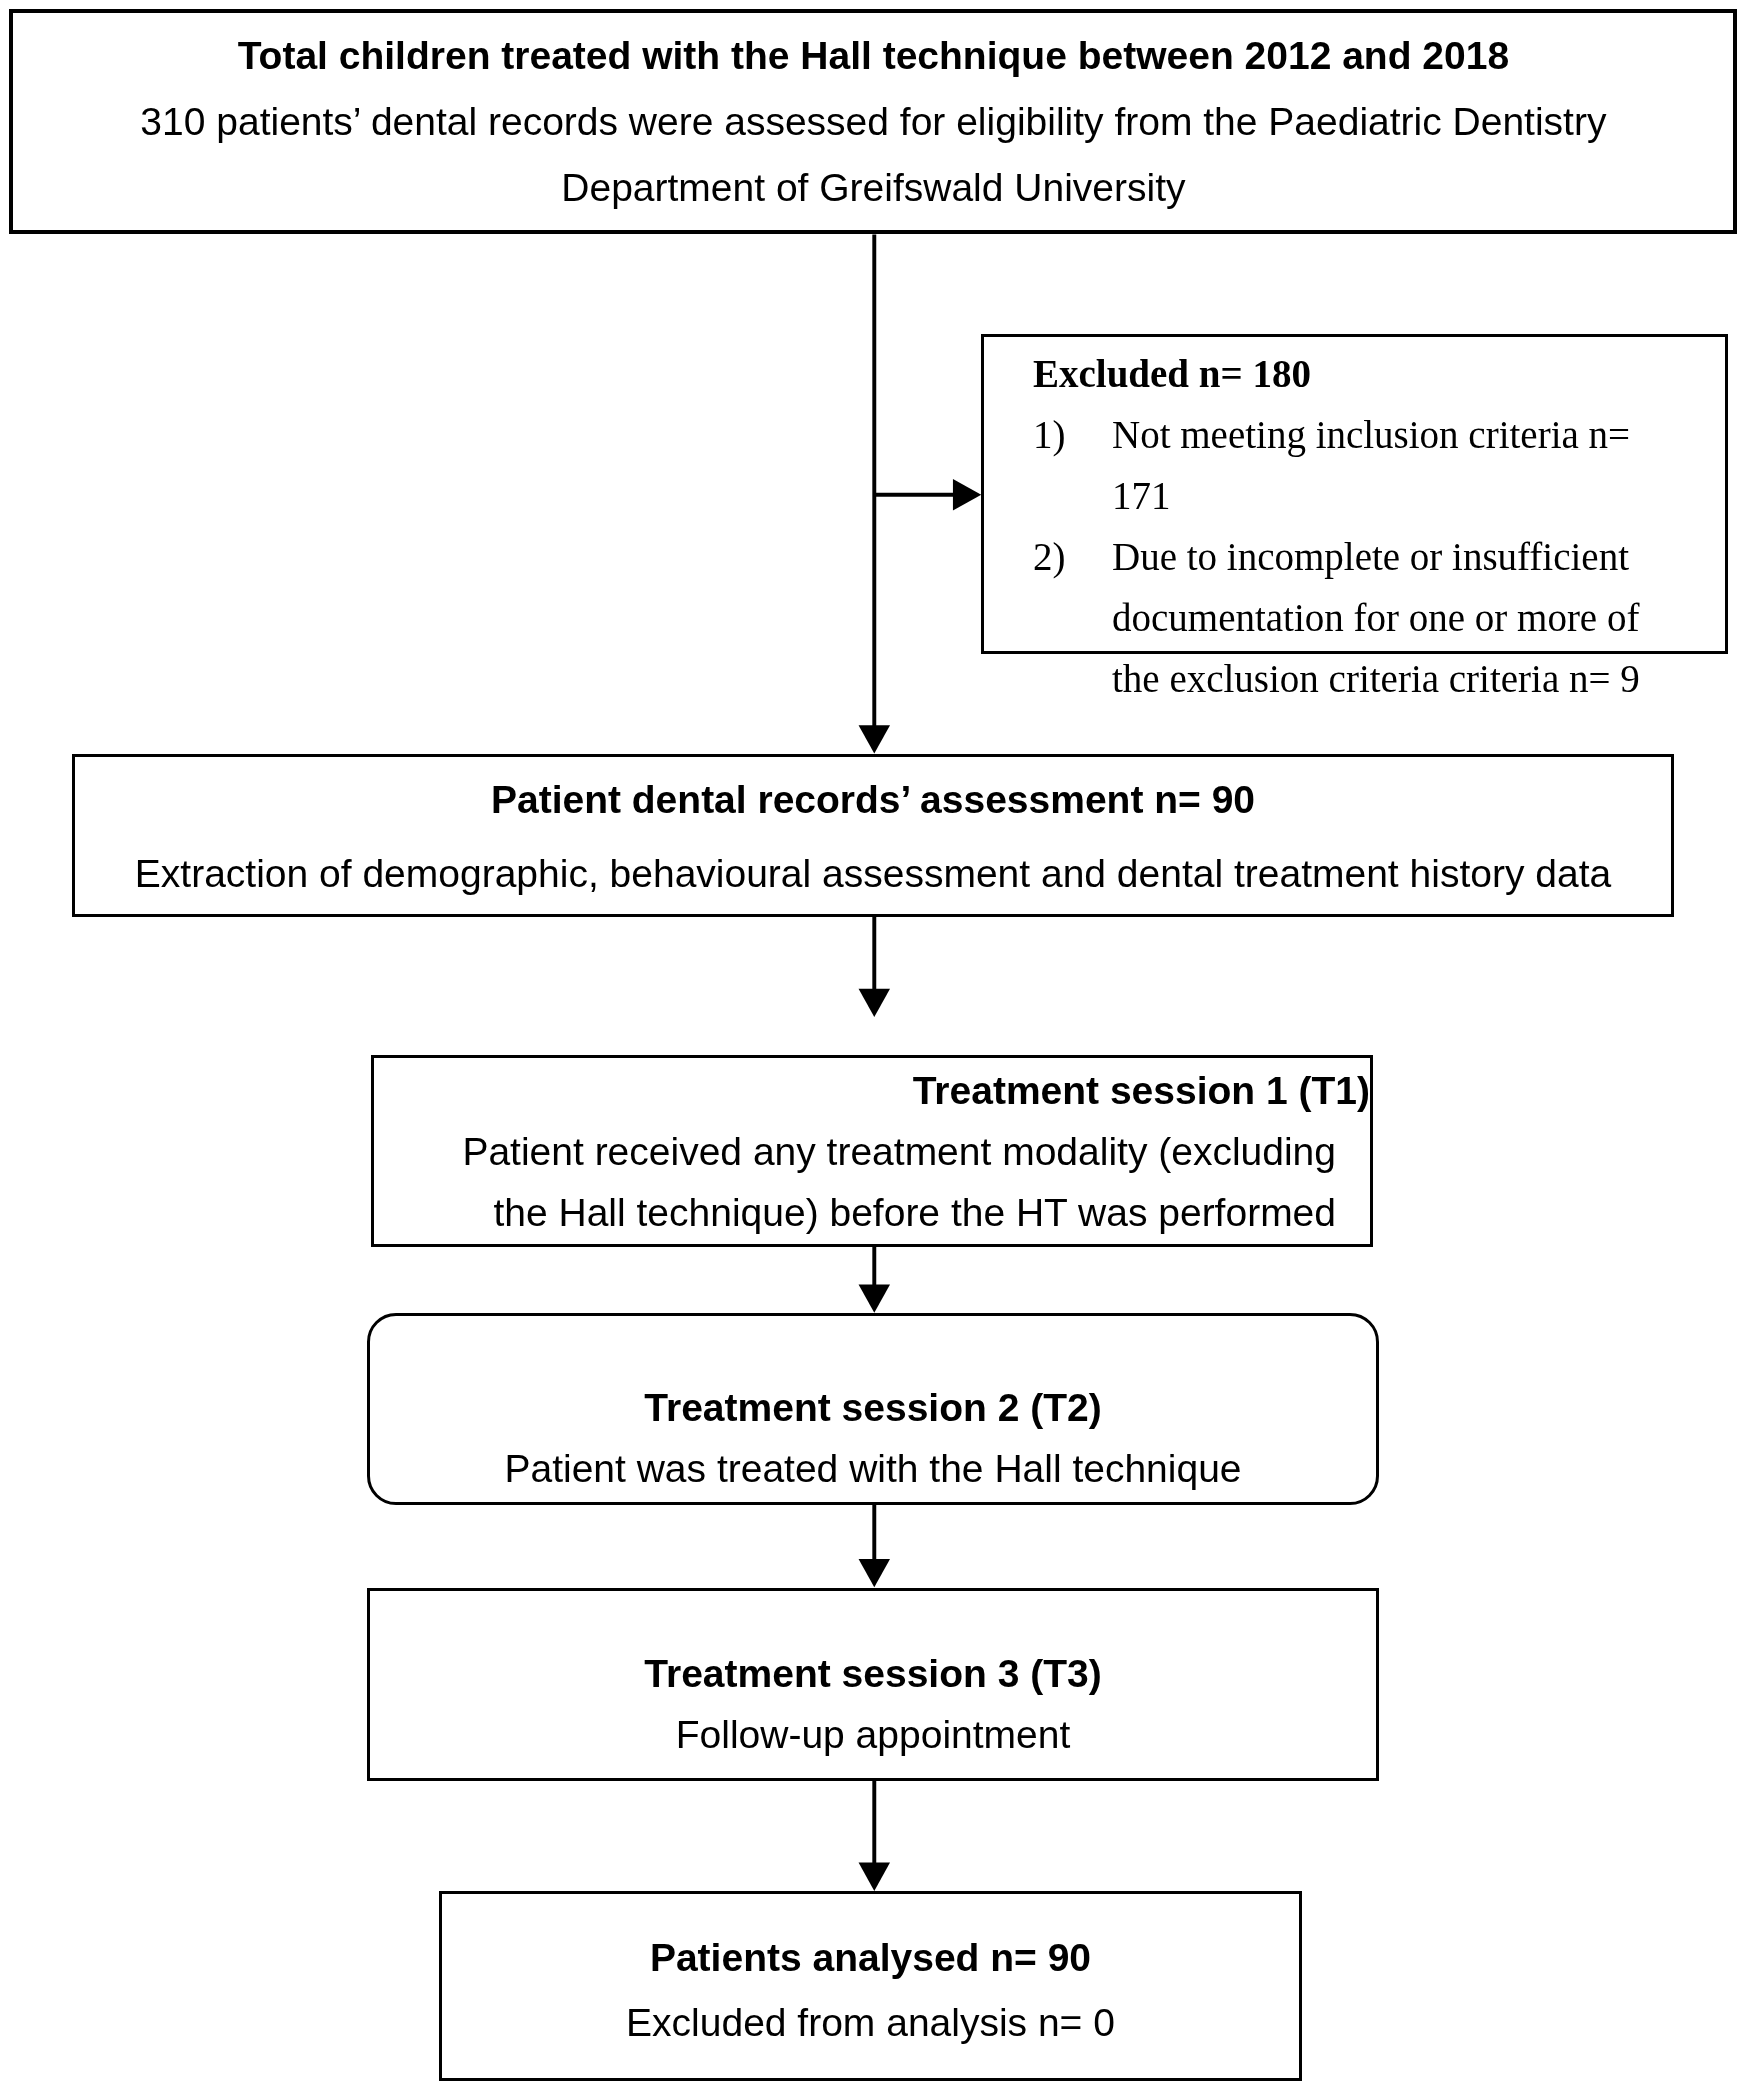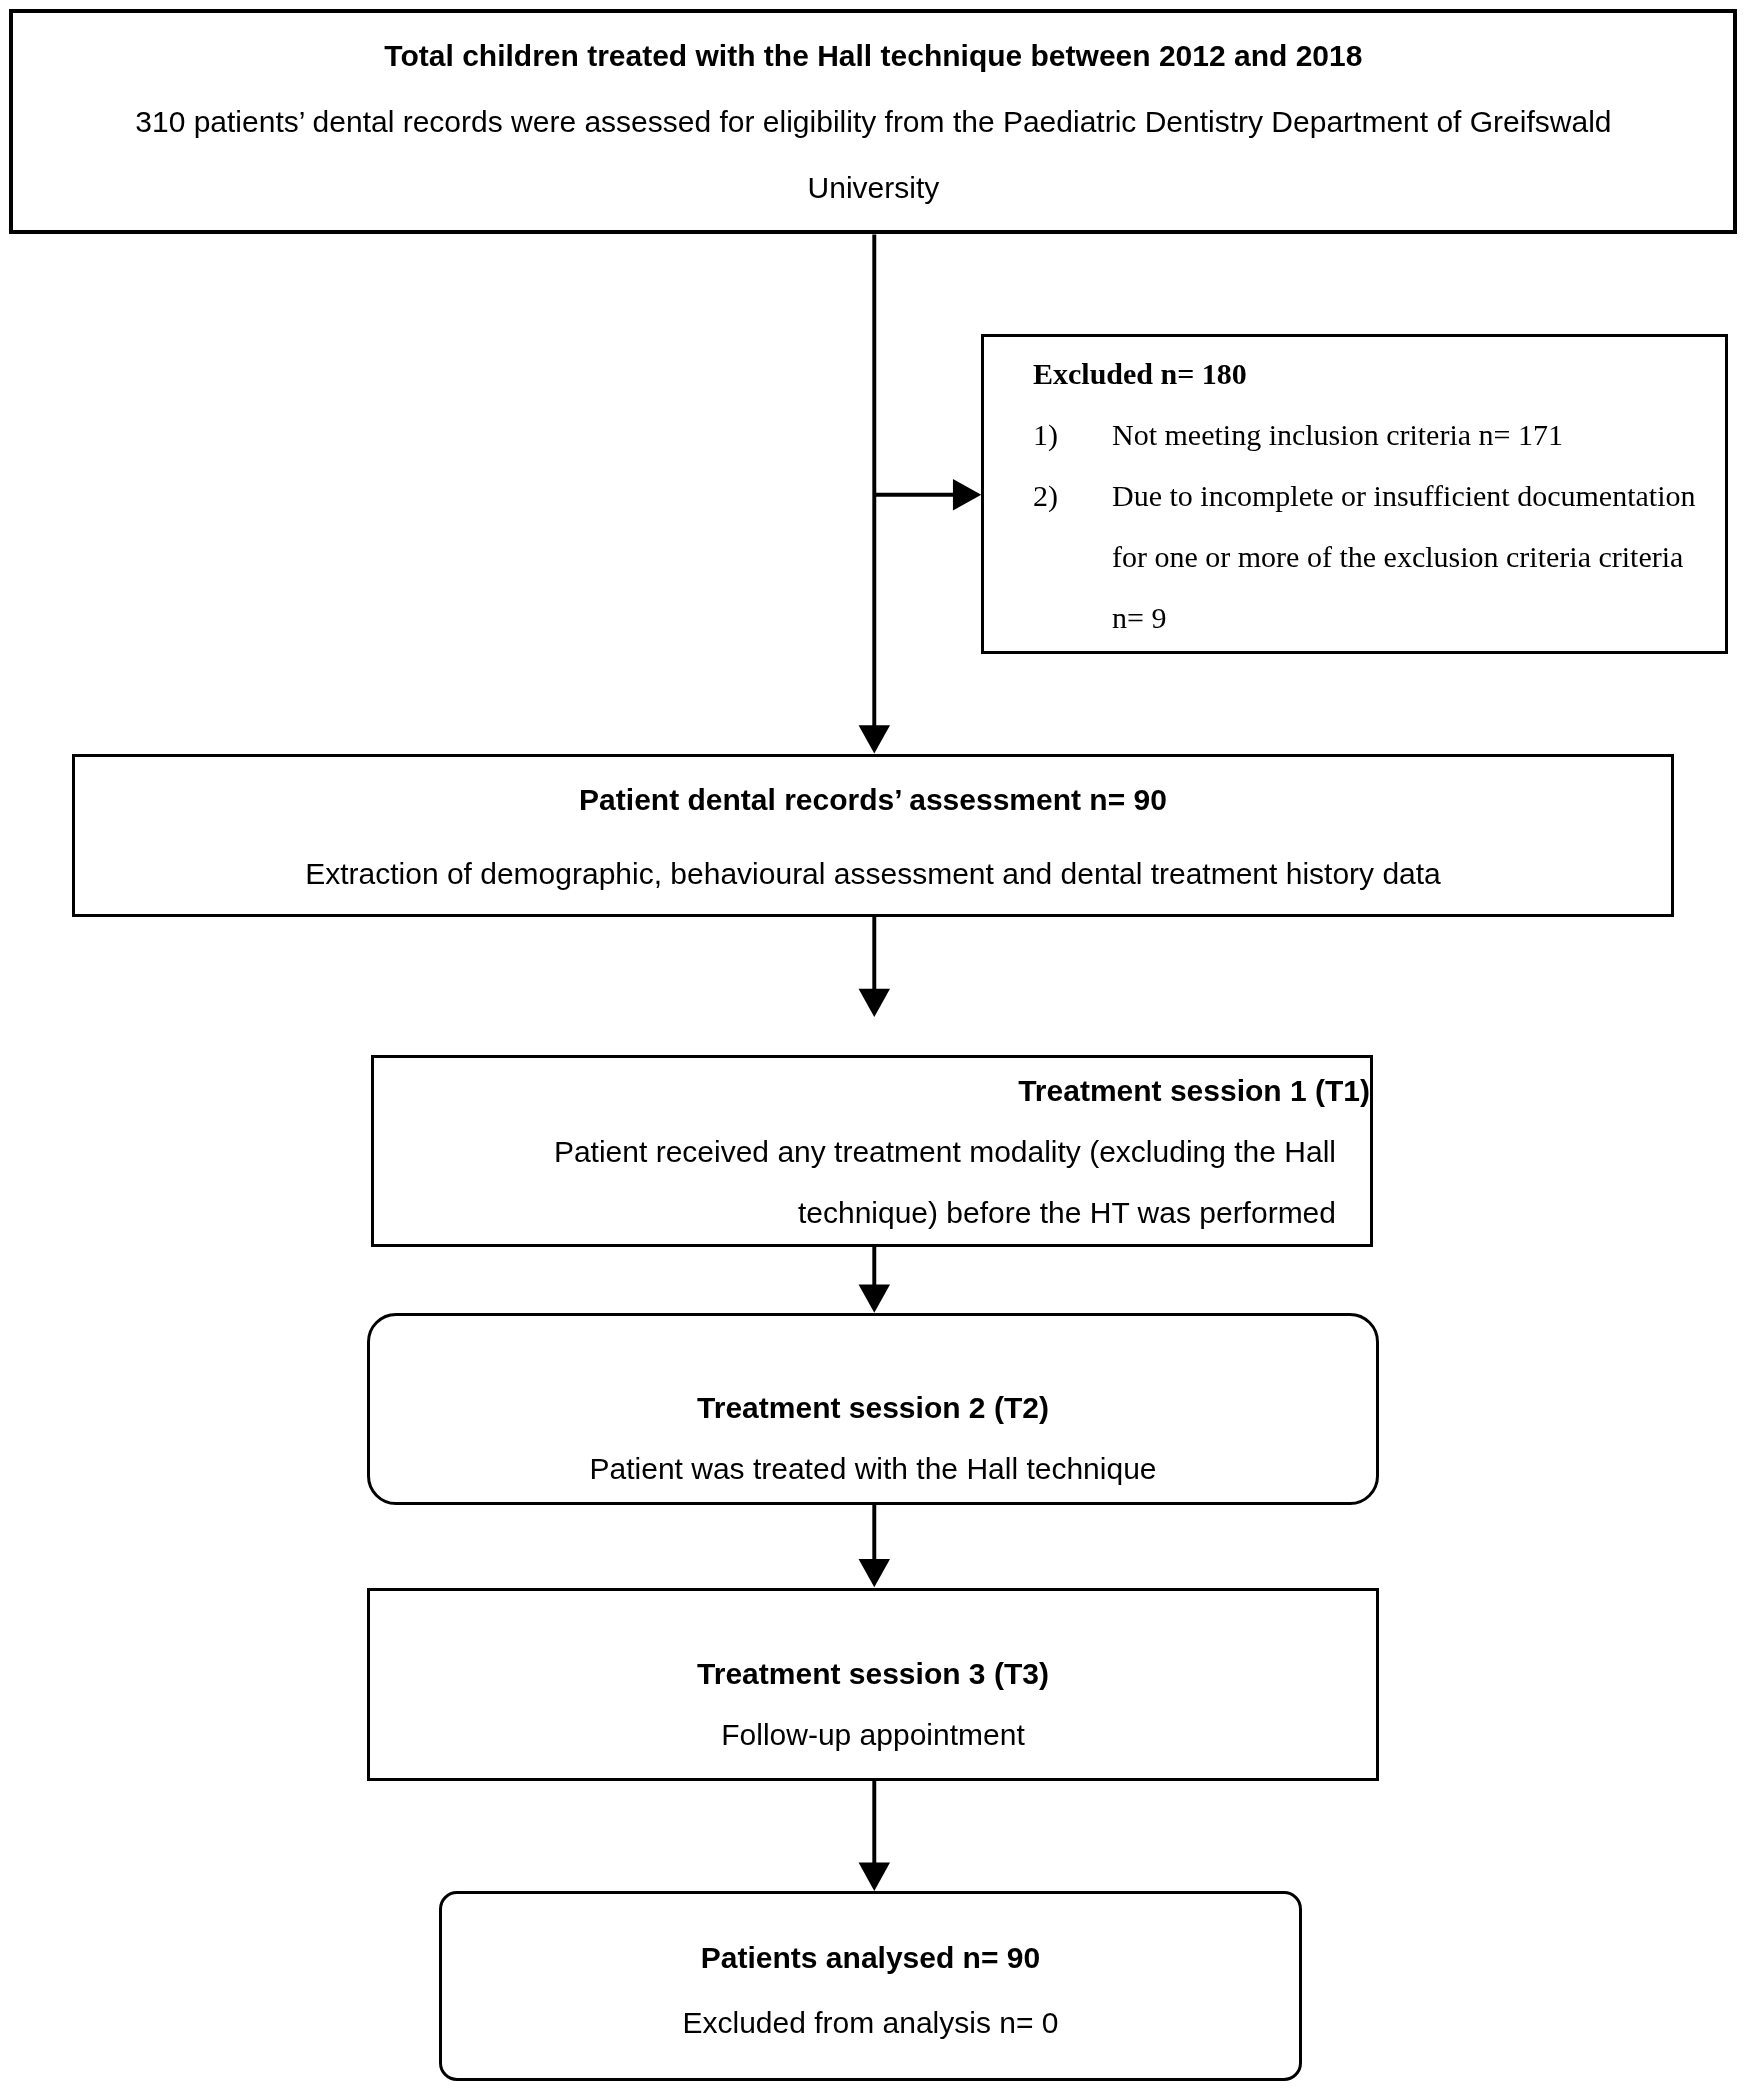--- a/index.html
+++ b/index.html
@@ -7,21 +7,21 @@
     padding: 0;
     background: #ffffff;
   }
   .canvas {
     position: relative;
     width: 1564px;
     height: 2097px;
     background: #ffffff;
     font-family: "Liberation Sans", sans-serif;
     color: #000000;
-    font-size: 30px;
+    font-size: 39px;
   }
   .box {
     position: absolute;
     box-sizing: border-box;
     background: #ffffff;
     border: 3.9px solid #000000;
     text-align: center;
     display: flex;
     flex-direction: column;
   }
@@ -78,21 +78,20 @@
     left: 367px; top: 1588px; width: 1012px; height: 193px;
     line-height: 61px;
     padding-top: 52px;
   }
 
   
   .box-analysed {
     left: 439px; top: 1891px; width: 863px; height: 190px;
     line-height: 65px;
     padding-top: 31px;
-    border-radius: 18px;
   }
 
   .connectors {
     position: absolute;
     left: 0; top: 0;
     width: 1747px; height: 2097px;
     pointer-events: none;
   }
   .connectors line { stroke: #000000; stroke-width: 5px; }
   .connectors polygon { fill: #000000; }

